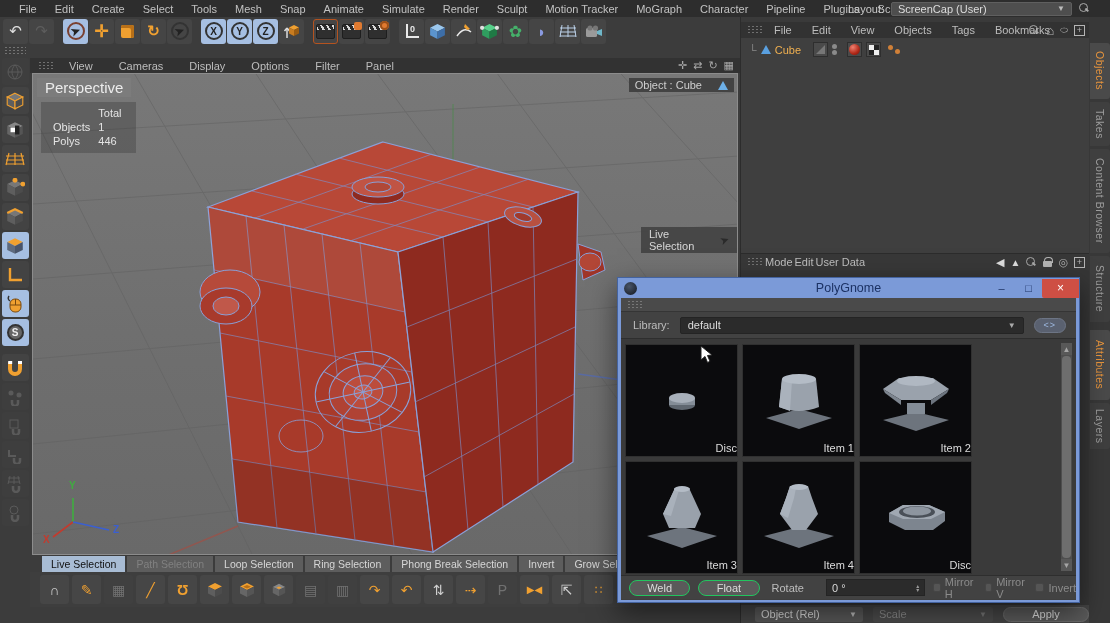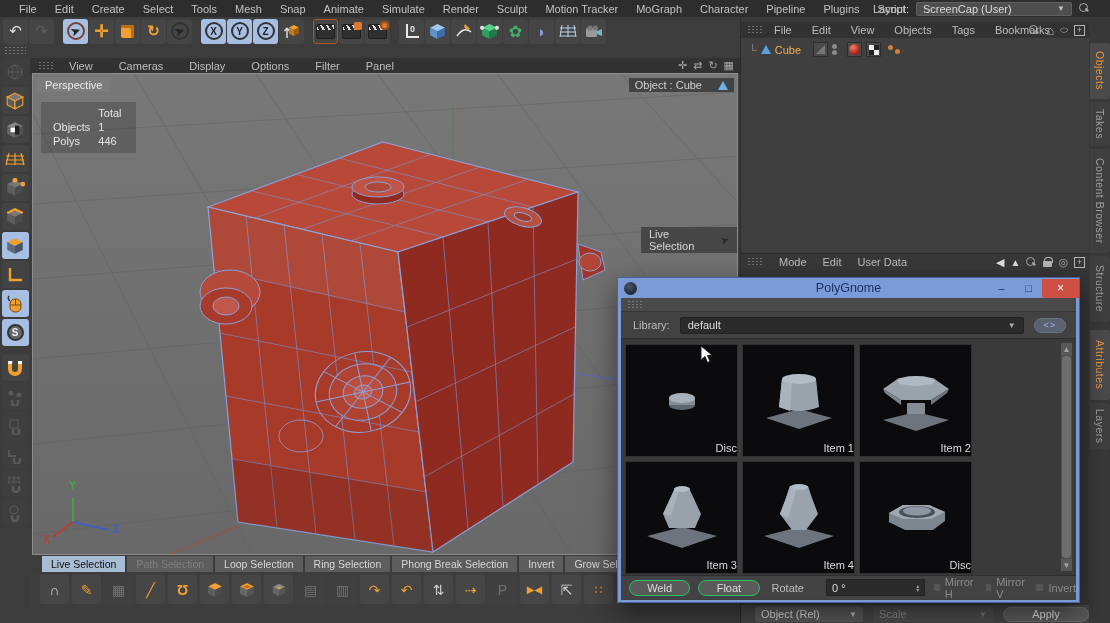--- a/index.html
+++ b/index.html
@@ -4,21 +4,21 @@
 <style>
   *{box-sizing:border-box;margin:0;padding:0}
   body{margin:0;background:#222}
   #app{position:relative;width:1110px;height:623px;background:#3c3c3c;
        font-family:"Liberation Sans",sans-serif;font-size:11px;color:#c8c8c8;overflow:hidden}
   .grip{width:16px;height:10px;background-image:radial-gradient(#8a8a8a 1px,transparent 1px);background-size:4px 3px;opacity:.7}
   
   .menubar{position:absolute;left:0;top:0;width:1110px;height:17px;background:#2d2d2d;display:flex;align-items:center;padding-left:10px;z-index:3}
   .menubar .mi{padding:0 9px;color:#c2c2c2;white-space:nowrap}
   .layout-group{position:absolute;right:20px;top:1px;height:15px;display:flex;align-items:center;gap:7px}
-  .layout-select{width:156px;height:14px;background:#4e4e4e;border:1px solid #5f5f5f;border-radius:2px;
+  .layout-select{width:181px;height:14px;background:#4e4e4e;border:1px solid #5f5f5f;border-radius:2px;
        display:flex;align-items:center;justify-content:space-between;padding:0 6px;color:#dcdcdc}
   .mag{width:11px;height:11px;position:relative;display:inline-block}
   .mag:before{content:"";position:absolute;left:0;top:0;width:7px;height:7px;border:1.5px solid #aaa;border-radius:50%}
   .mag:after{content:"";position:absolute;left:6px;top:6px;width:4px;height:1.5px;background:#aaa;transform:rotate(45deg)}
   
   .main-toolbar{position:absolute;left:0;top:17px;width:740px;height:28px;display:flex;align-items:center;padding-left:3px;gap:1px;z-index:2}
   .tbtn{width:25px;height:25px;border-radius:3px;display:flex;align-items:center;justify-content:center;background:#454545;font-size:15px;color:#e0e0e0;flex:none}
   .tbtn.blue{background:#a6bfe2;color:#222}
   .tbtn.dim{color:#5d5d5d}
   .tsep{width:7px;flex:none}
@@ -35,21 +35,21 @@
   .lbtn{width:27px;height:27px;border-radius:3px;display:flex;align-items:center;justify-content:center;background:#434343;flex:none;font-size:14px}
   .lbtn.blue{background:#a6bfe2}
   .lbtn.dim{opacity:.32}
   .scirc{width:17px;height:17px;background:#555;border:2px solid #333;border-radius:50%;display:flex;align-items:center;justify-content:center;font-weight:bold;font-size:10px;color:#ddd}
   
   .viewport{position:absolute;left:30px;top:45px;width:710px;height:510px;background:#3c3c3c}
   .vp-menubar{position:absolute;left:0;top:13px;width:710px;height:15px;background:#323232;display:flex;align-items:center;gap:4px;padding-left:8px;color:#bdbdbd}
   .vp-menubar .mi{padding:0 11px}
   .vp-winbtns{position:absolute;right:6px;top:1px;display:flex;gap:6px;color:#a8a8a8;font-size:11px}
   .vp-canvas{position:absolute;left:2px;top:28px;width:706px;height:482px;background:linear-gradient(#787878,#6e6e6e 60%,#696969);overflow:hidden;border:1px solid #8c8c8c}
-  .persp{position:absolute;left:4px;top:4px;background:rgba(125,125,125,.75);color:#ececec;padding:1px 8px;font-size:11px}
+  .persp{position:absolute;left:4px;top:4px;background:rgba(125,125,125,.75);color:#ececec;padding:1px 8px;font-size:15px}
   .hud{position:absolute;left:8px;top:28px;background:rgba(40,40,40,.28);color:#e4e4e4;padding:4px 10px 5px 8px;font-size:11px}
   .hud table{border-collapse:collapse}
   .hud td{padding:1px 4px}
   .objlabel{position:absolute;right:3px;top:4px;background:rgba(58,58,58,.85);color:#cfcfcf;padding:1px 6px;display:flex;align-items:center;gap:16px}
   .pyr{width:0;height:0;border-left:5px solid transparent;border-right:5px solid transparent;border-bottom:9px solid #6db0e8}
   .livetag{position:absolute;left:608px;top:153px;background:rgba(66,66,66,.9);color:#d8d8d8;padding:1px 8px;display:flex;align-items:center;gap:6px}
   
   .bottom-tabs{position:absolute;left:30px;top:555px;width:710px;height:17px;display:flex;gap:2px;padding-left:12px;align-items:flex-end}
   .btab{height:16px;padding:0 9px;background:#5d5d5d;color:#d6d6d6;display:flex;align-items:center;font-size:10.5px;white-space:nowrap}
   .btab.active{background:#a8bcd4;color:#101010}
@@ -62,21 +62,21 @@
   .om-menubar{position:absolute;left:0;top:5px;width:348px;height:16px;background:#323232;display:flex;align-items:center;gap:2px;padding-left:6px;color:#bdbdbd}
   .om-menubar .mi{padding:0 9px}
   .om-icons{position:absolute;right:4px;top:0;height:16px;display:flex;align-items:center;gap:6px;color:#b5b5b5}
   .om-body{position:absolute;left:0;top:21px;width:348px;height:215px;background:#3f3f3f}
   .obj-row{display:flex;align-items:center;gap:4px;padding:4px 0 0 8px}
   .obj-name{color:#f0b050}
   .tagbox{width:15px;height:15px;background:#4a4a4a;border:1px solid #2e2e2e;display:flex;align-items:center;justify-content:center}
   .matsphere{width:11px;height:11px;border-radius:50%;background:radial-gradient(circle at 35% 30%,#f08070,#b02818 60%,#701008)}
   .odot{width:5px;height:5px;border-radius:50%;background:#d08038;display:inline-block}
   .gdot{width:5px;height:5px;border-radius:50%;background:#8a8a8a;display:block;margin:1px 0}
-  .attr-menubar{position:absolute;left:0;top:236px;width:348px;height:17px;background:#383838;display:flex;align-items:center;gap:16px;padding-left:6px;color:#bdbdbd;border-top:1px solid #2c2c2c}
+  .attr-menubar{position:absolute;left:0;top:236px;width:348px;height:17px;background:#383838;display:flex;align-items:center;gap:2px;padding-left:6px;color:#bdbdbd;border-top:1px solid #2c2c2c}
   .attr-body{position:absolute;left:0;top:253px;width:348px;height:335px;background:#363636}
   .attr-footer{position:absolute;left:0;top:588px;width:370px;height:18px;background:#454545;display:flex;align-items:center;gap:10px;padding-left:14px}
   .drop{height:15px;background:#585858;border-radius:2px;display:flex;align-items:center;justify-content:space-between;padding:0 6px;color:#d8d8d8}
   .drop.dim{color:#8b8b8b;background:#4c4c4c}
   .pill{height:15px;background:#5a5a5a;border:1px solid #6b6b6b;border-radius:8px;display:flex;align-items:center;justify-content:center;color:#dedede}
   .right-tabs{position:absolute;left:348px;top:0;width:22px;height:606px;background:#383838}
   .vtab{position:absolute;left:1px;width:20px;writing-mode:vertical-rl;display:flex;align-items:center;justify-content:center;
         background:#3f3f3f;color:#9c9c9c;font-size:10.5px;border-radius:0 3px 3px 0;letter-spacing:.5px}
   .vtab.active{background:#4a4a4a;color:#e8953d}
   

